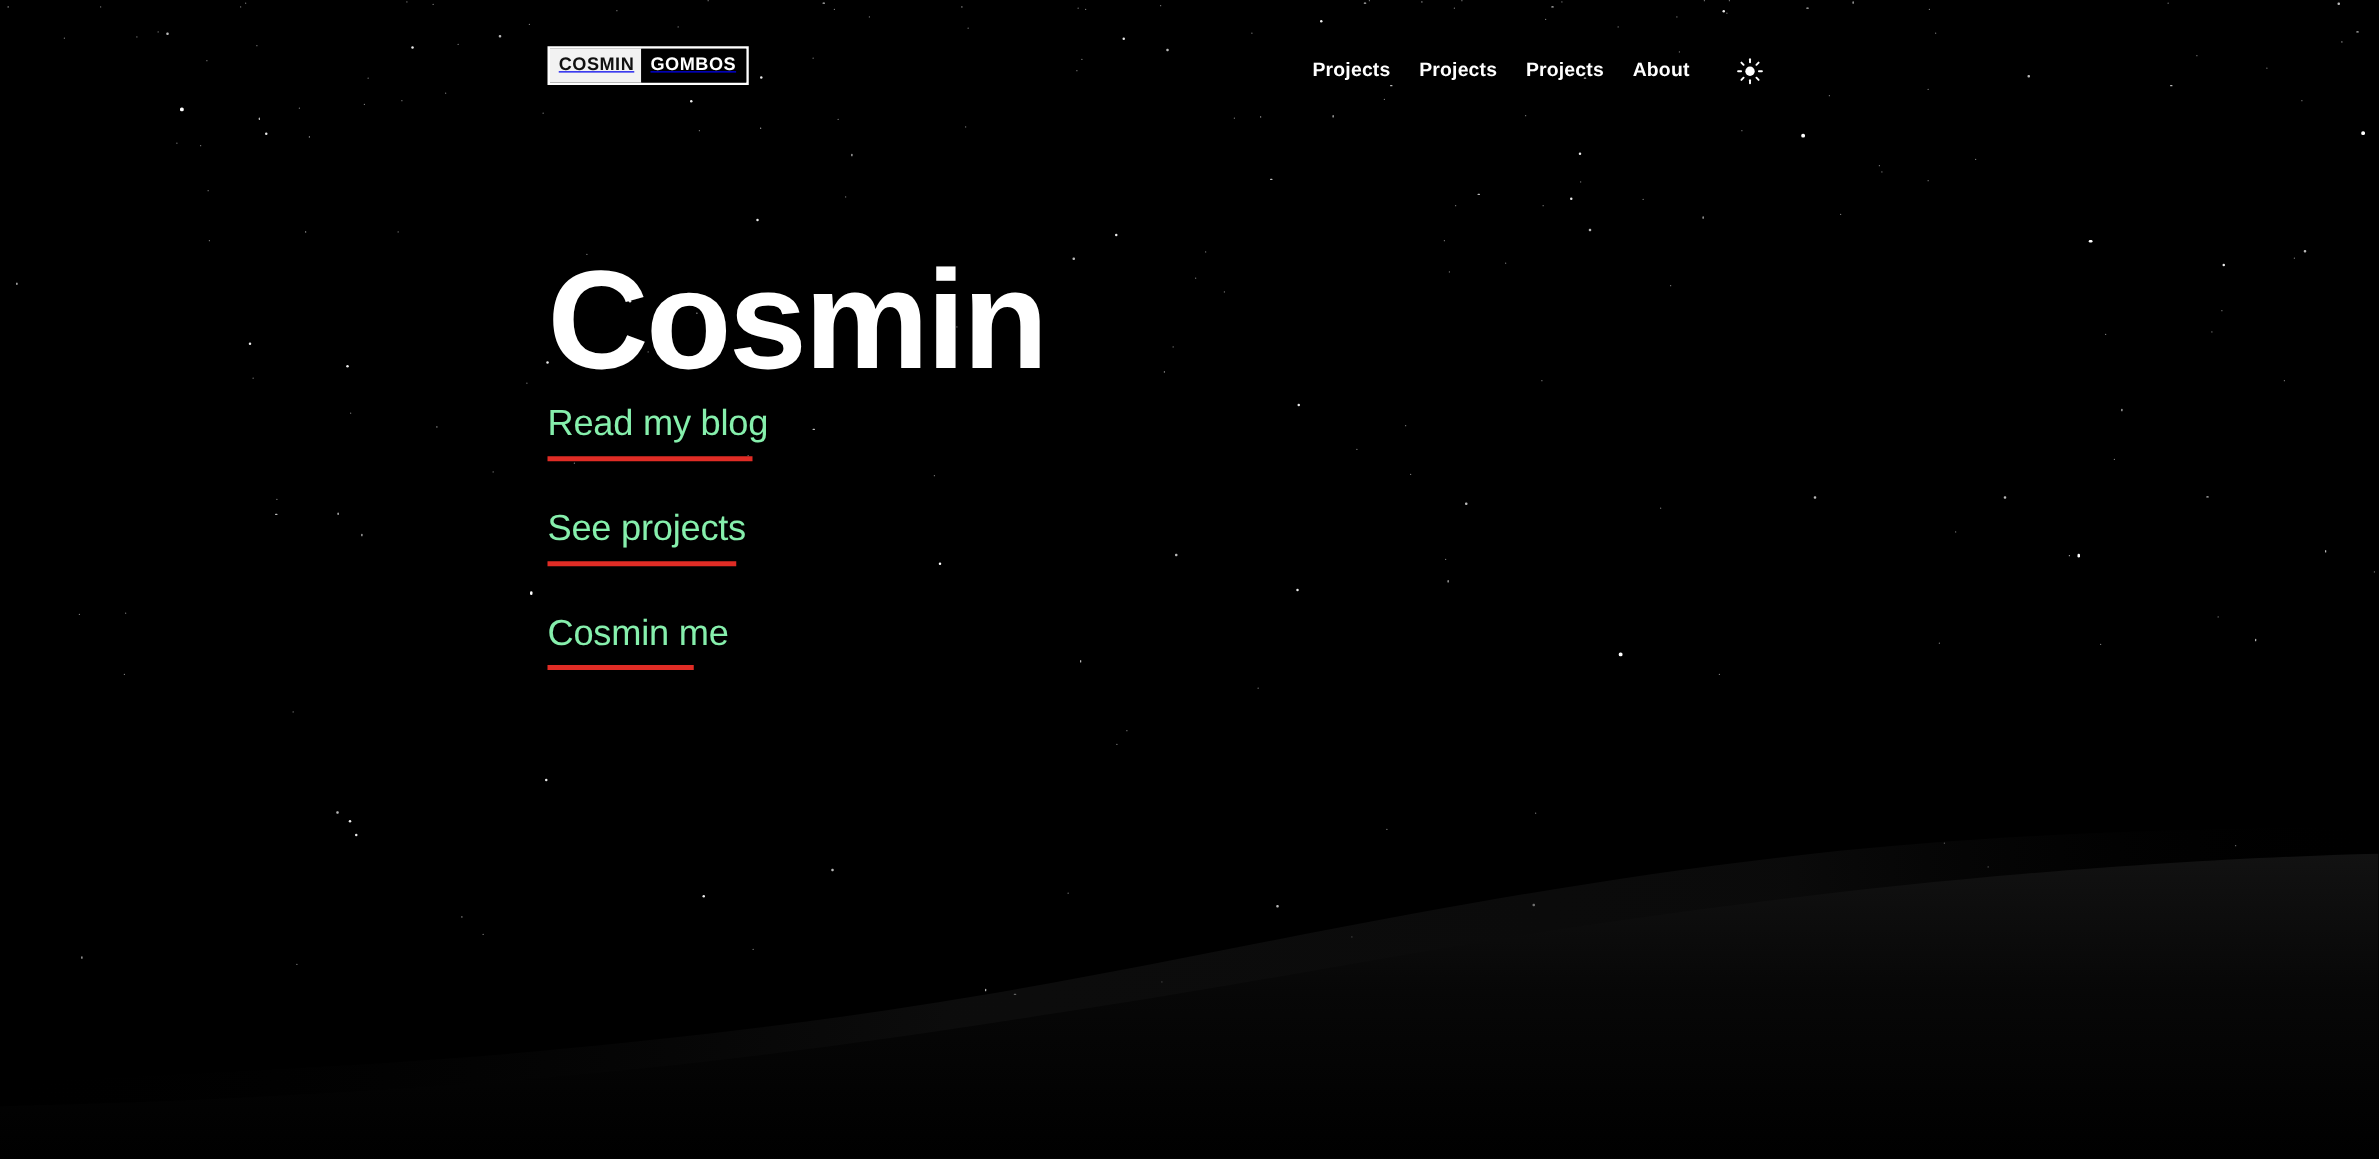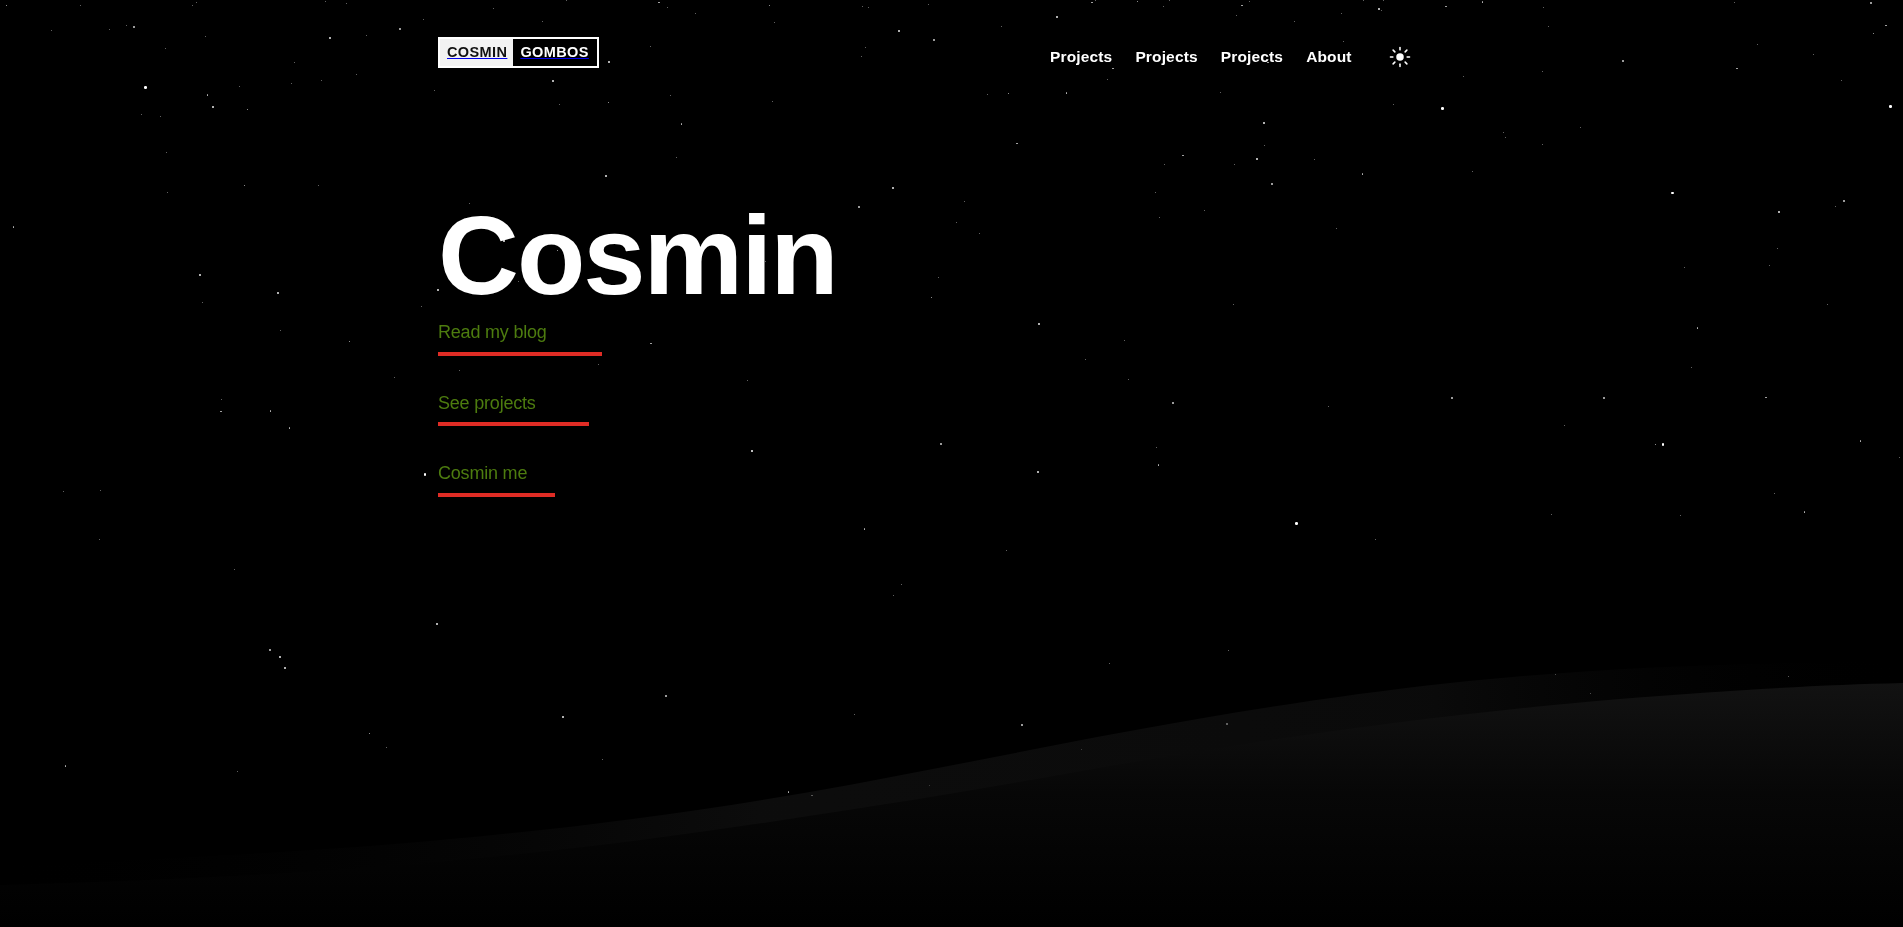--- a/index.html
+++ b/index.html
@@ -150,22 +150,22 @@
   }
   .hero-link {
     display:block;
     width:max-content;
     text-decoration:none;
     margin-bottom:37px;
     cursor:pointer;
   }
   .hero-link-text {
     display:block;
-    color:#4d7c0f;
-    font-size:18px;
+    color:#86efac;
+    font-size:29px;
     font-weight:400;
     line-height:1.2;
     letter-spacing:-0.2px;
     white-space:nowrap;
   }
   .hero-link-underline {
     display:block;
     height:4px;
     background:#e02c25;
     margin-top:8px;

